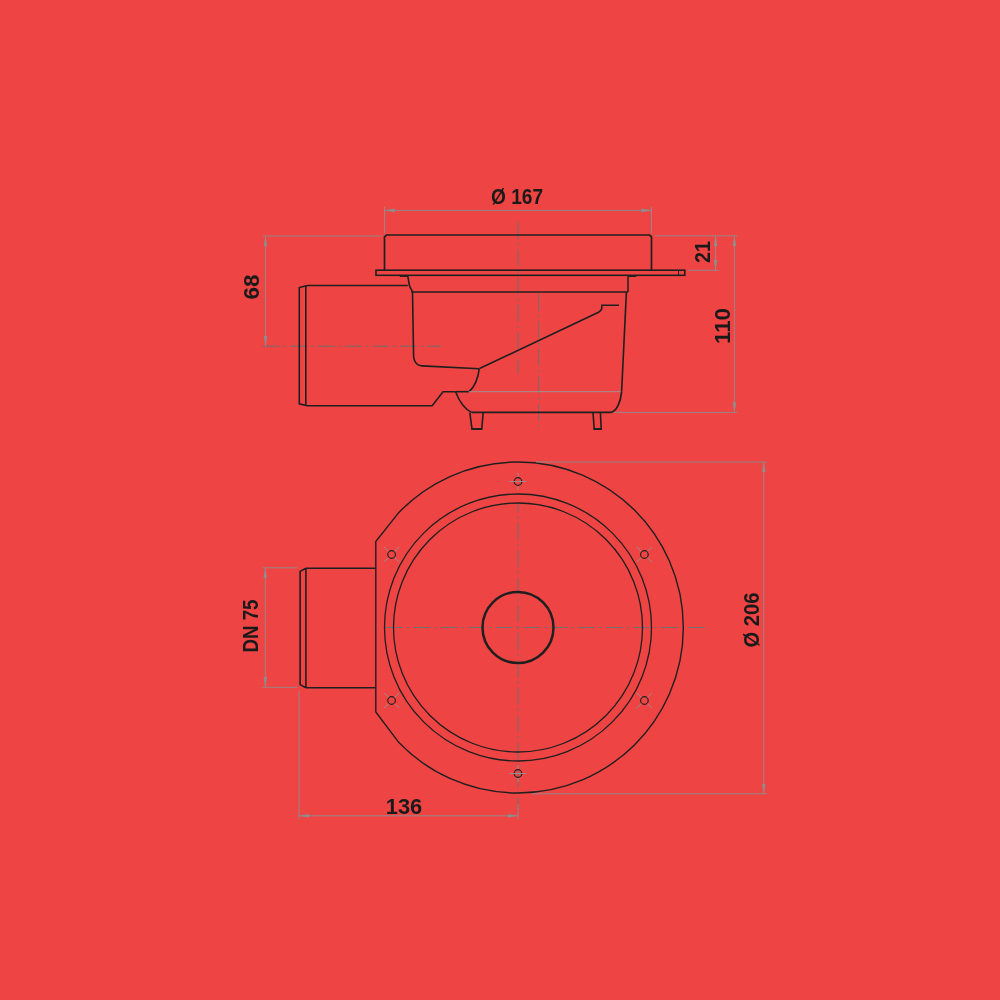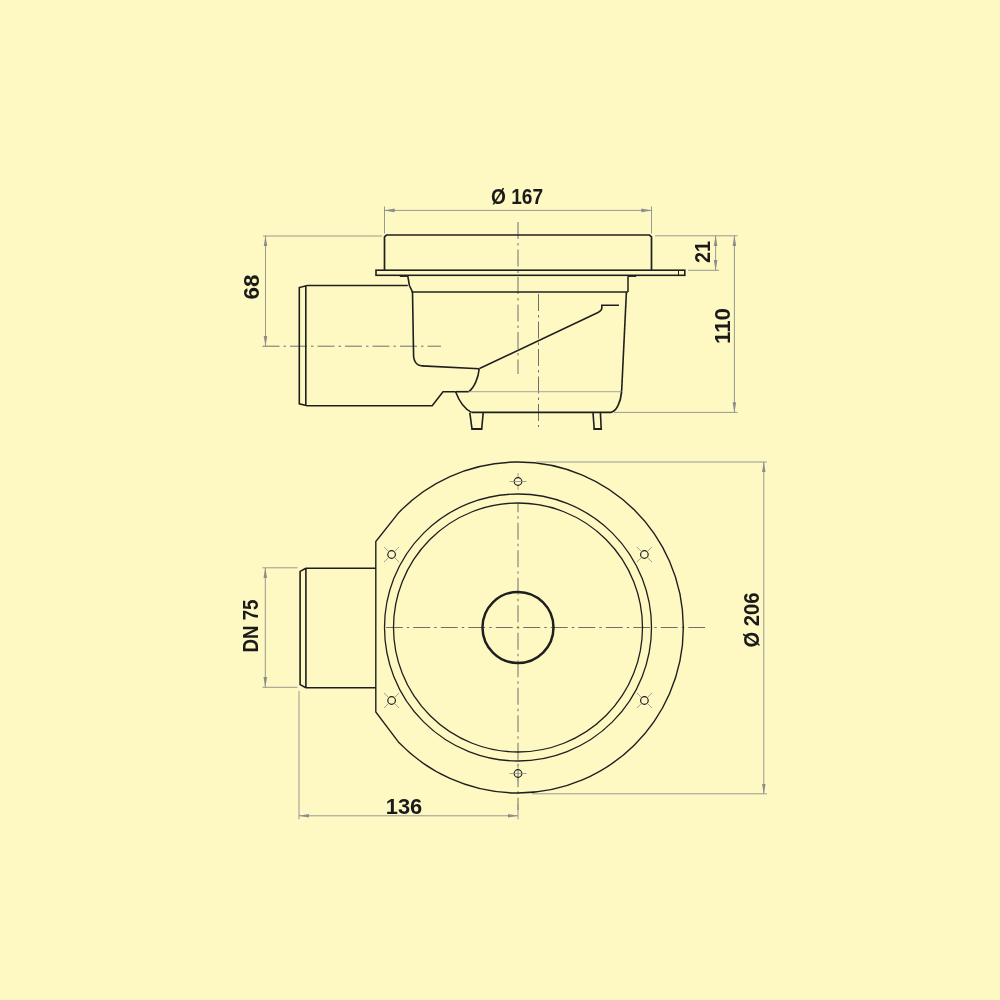--- a/index.html
+++ b/index.html
@@ -1,16 +1,16 @@
 <!DOCTYPE html>
 <html><head>
 <meta charset="utf-8">
 <style>
   html,body{margin:0;padding:0;background:#ffffff;}
-  .page{width:1000px;height:1000px;position:relative;background:#fef9c3;}
+  .page{width:1000px;height:1000px;position:relative;background:#ef4444;}
   text{font-family:"Liberation Sans",sans-serif;font-weight:bold;fill:#1a1a1a;}
 </style>
 </head>
 <body>
 <div class="page">
 <svg width="1000" height="1000" viewBox="0 0 1000 1000">
 <defs>
   <marker id="ar" markerWidth="12" markerHeight="6" refX="10.2" refY="3" orient="auto-start-reverse" markerUnits="userSpaceOnUse">
     <path d="M10.5,3 L0,1.2 L0,4.8 Z" fill="#8d8d8d"></path>
   </marker>

